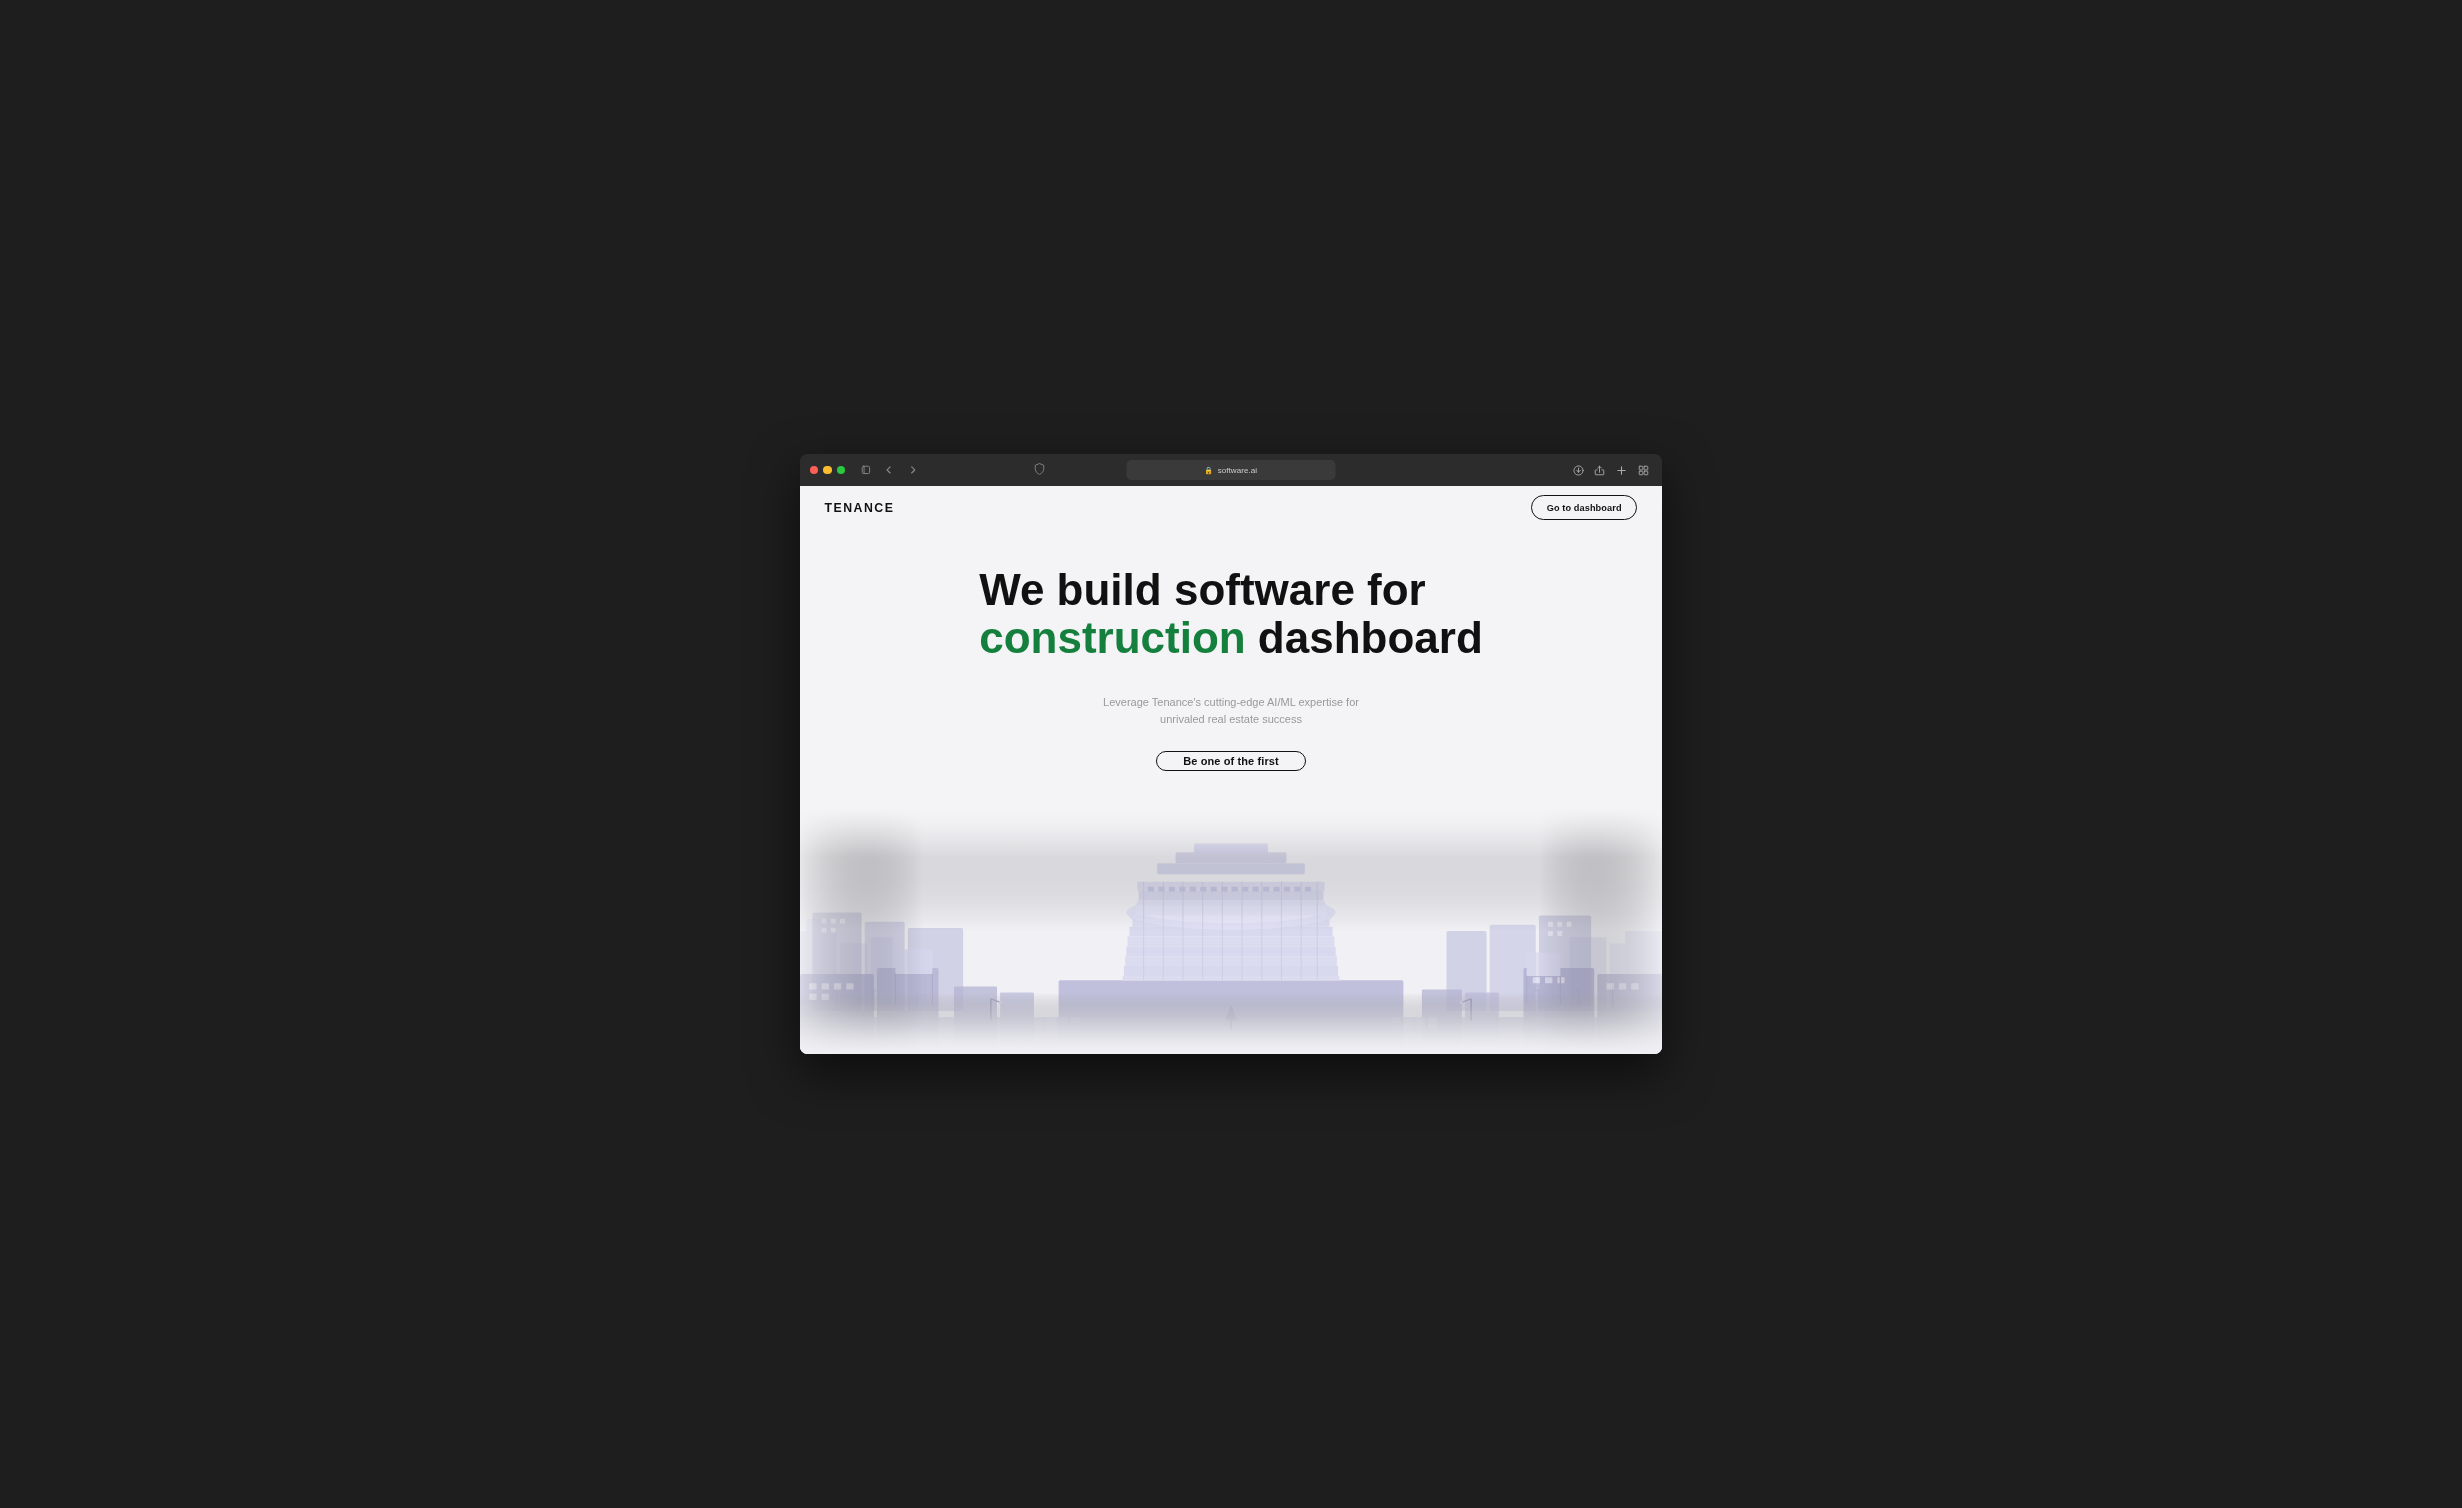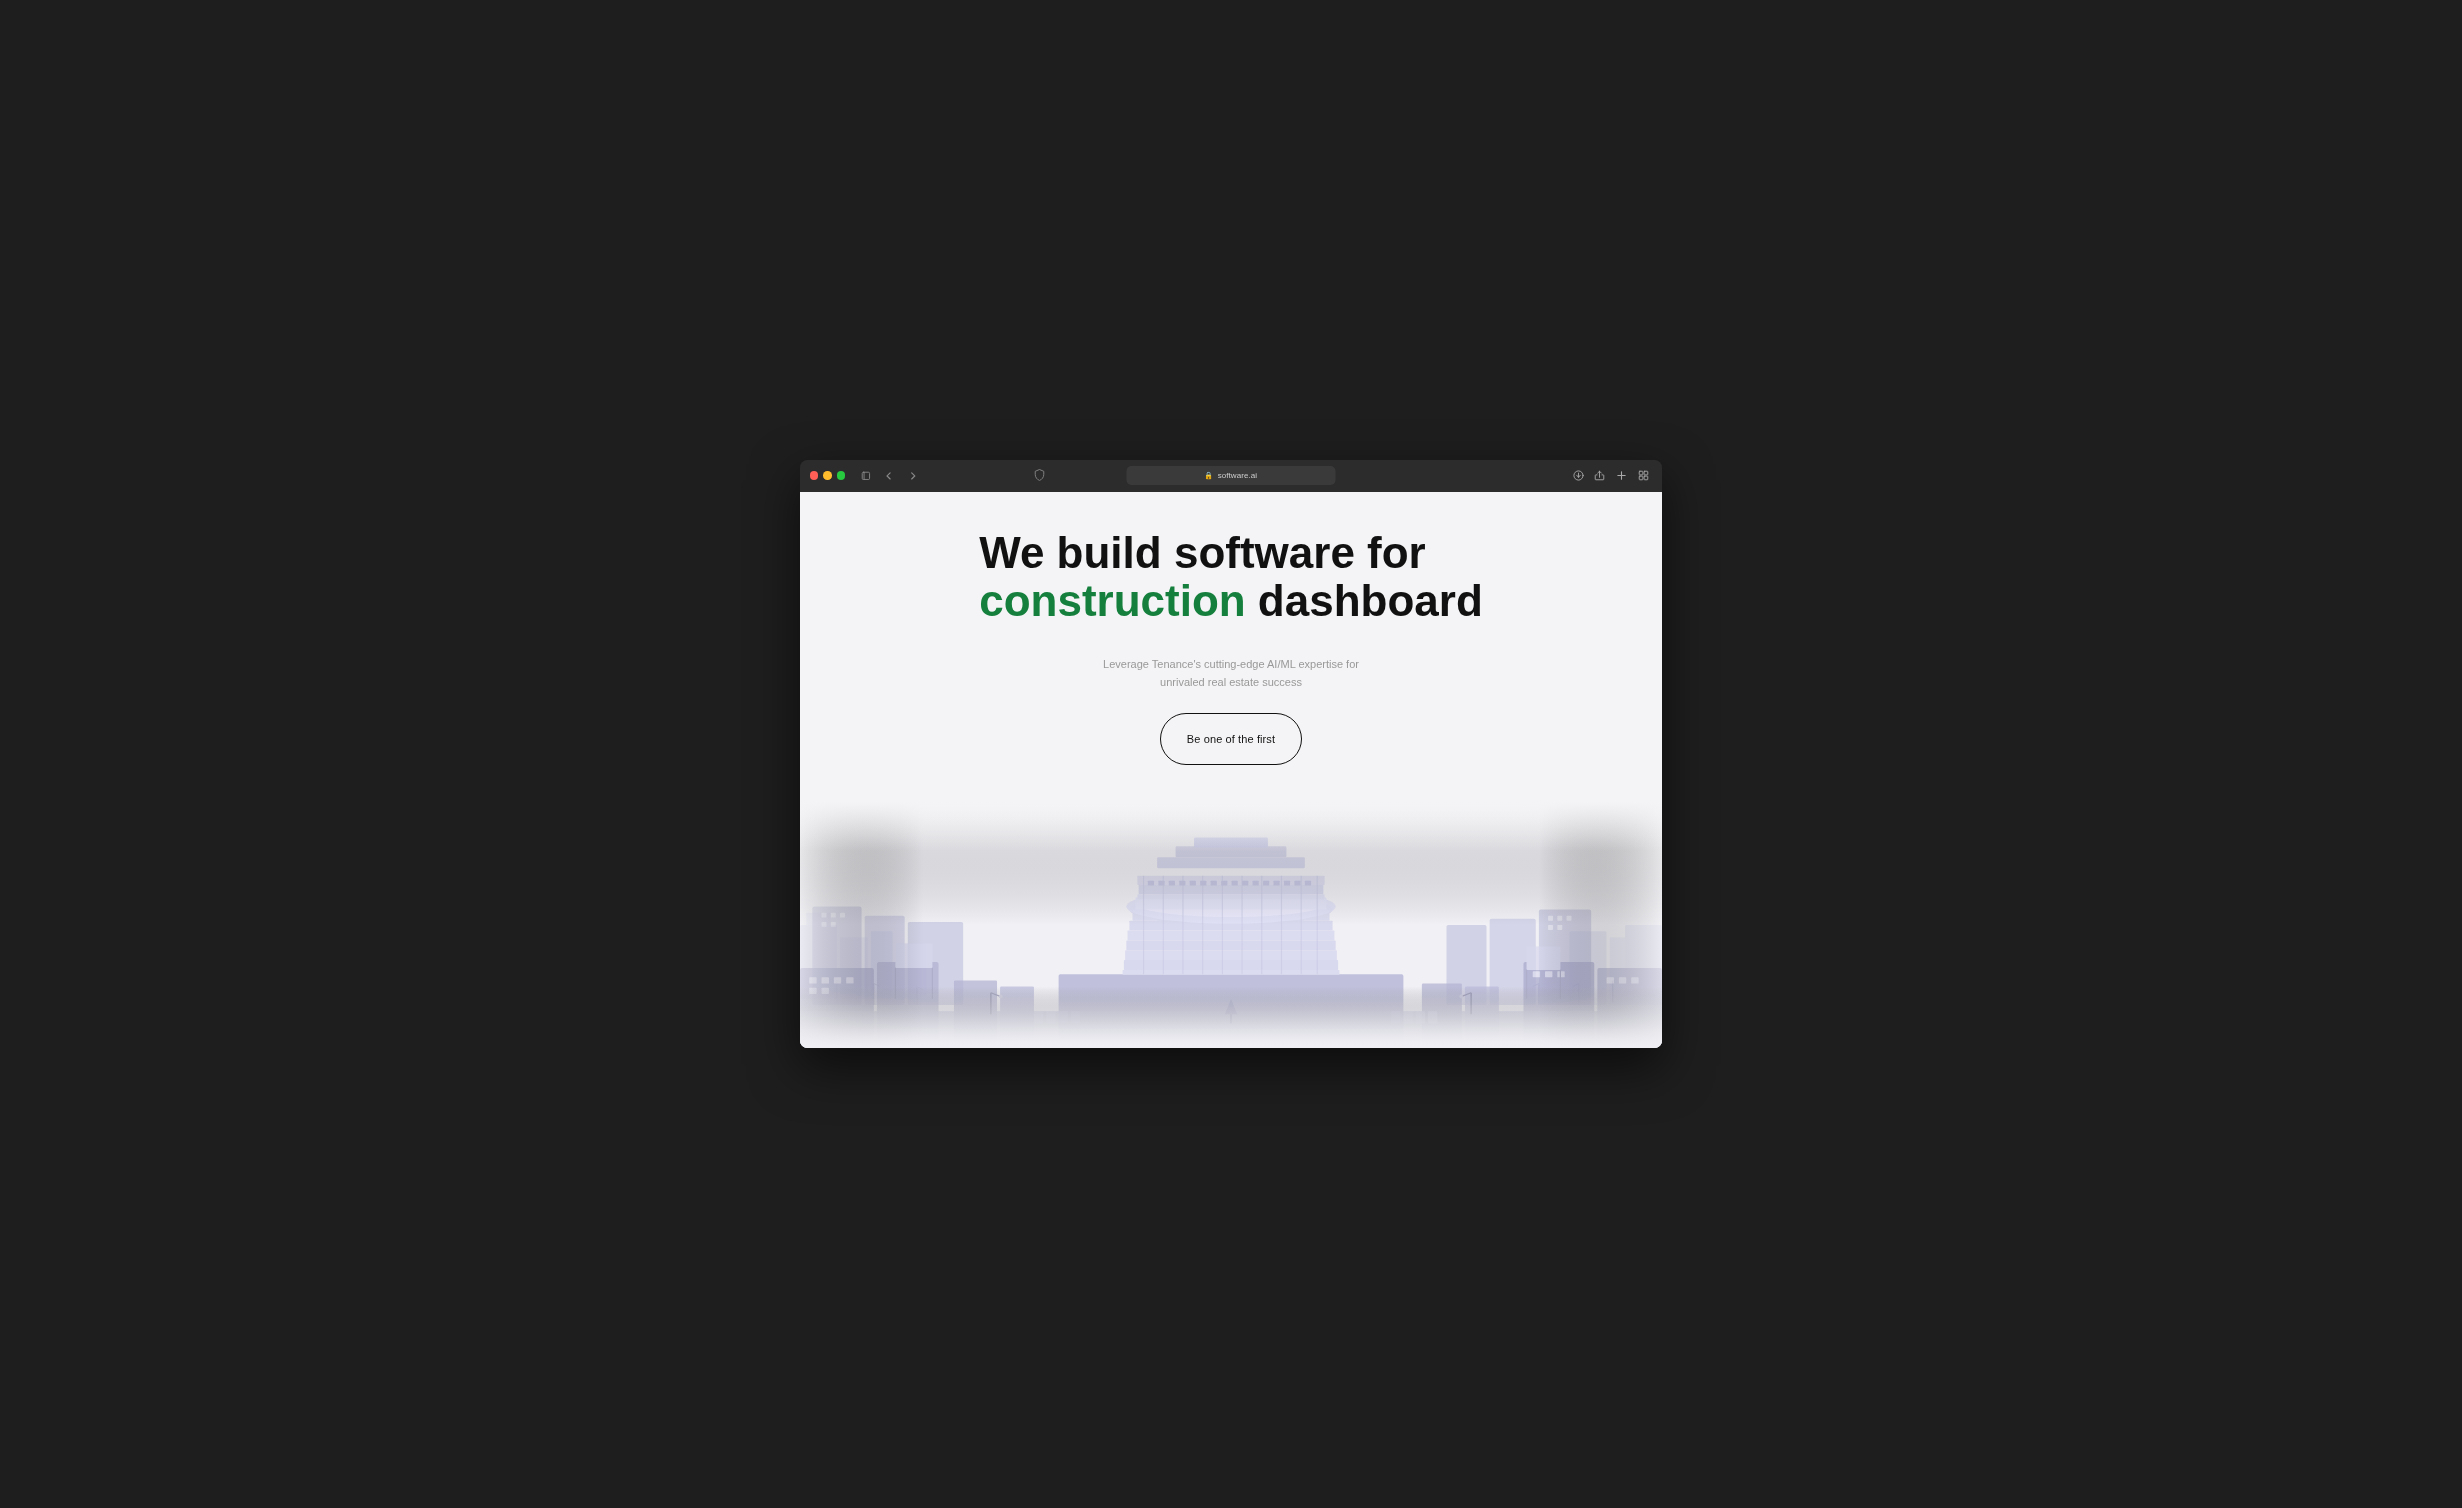--- a/index.html
+++ b/index.html
@@ -214,23 +214,23 @@
       color: #999;
       font-size: 11px;
       line-height: 1.6;
       max-width: 283px;
     }
 
     .hero-cta {
       margin-top: 22px;
       border: 1.5px solid #111;
       border-radius: 31px;
-      padding: 19px 26px;
+      padding: 3px 26px;
       font-size: 11px;
-      font-weight: 400;
+      font-weight: 700;
       background: transparent;
       cursor: pointer;
       color: #111;
       letter-spacing: 0.01em;
     }
 
     
     .city-illustration {
       position: relative;
       width: 100%;
@@ -336,20 +336,24 @@
           <rect x="10" y="2" width="6" height="6" rx="1" stroke="#aaa" stroke-width="1.5" fill="none"></rect>
           <rect x="2" y="10" width="6" height="6" rx="1" stroke="#aaa" stroke-width="1.5" fill="none"></rect>
           <rect x="10" y="10" width="6" height="6" rx="1" stroke="#aaa" stroke-width="1.5" fill="none"></rect>
         </svg>
       </div>
     </div>
   </div>
 
   <div class="browser-content">
 
+    <nav class="site-navbar">
+      <div class="site-logo">TENANCE</div>
+      <button class="dashboard-btn">Go to dashboard</button>
+    </nav>
 
     <section class="hero-section">
       <h1 class="hero-title">
         <span>We build software for</span><br>
         <span class="hero-title-blue">construction</span><span> dashboard</span>
       </h1>
       <p class="hero-subtitle">Leverage Tenance's cutting-edge AI/ML expertise for unrivaled real estate success</p>
       <button class="hero-cta">Be one of the first</button>
     </section>
 

